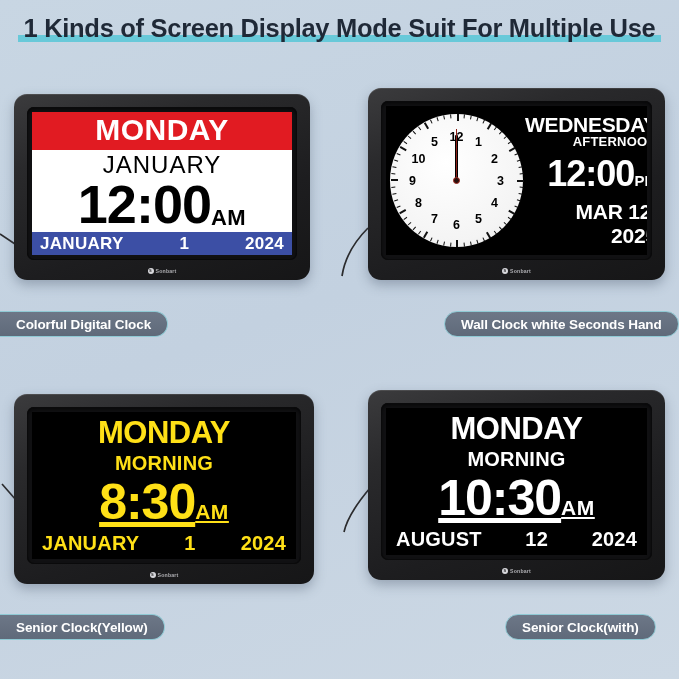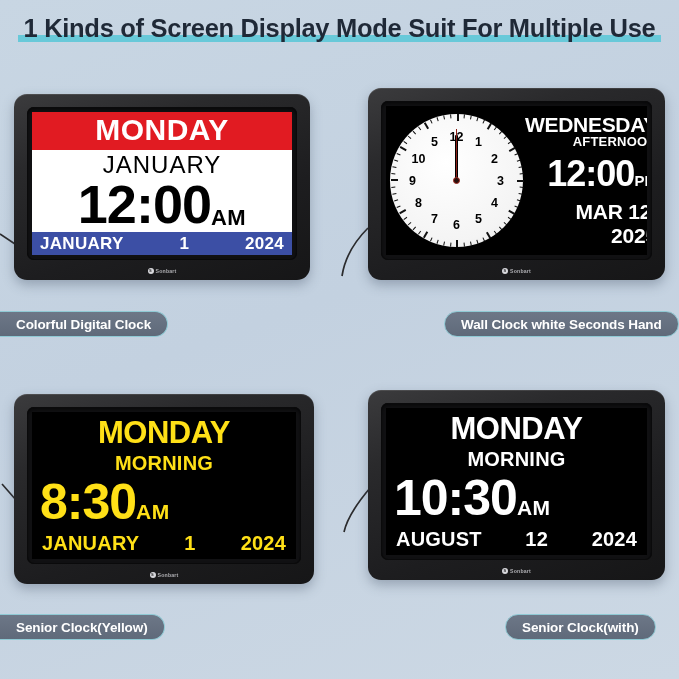--- a/index.html
+++ b/index.html
@@ -129,21 +129,21 @@
   .c2-time { font-size: 36px; font-weight: bold; letter-spacing: -1px; line-height: .95; }
   .c2-mer  { font-size: 15px; font-weight: bold; padding-bottom: 2px; }
   .c2-date { font-size: 21px; font-weight: bold; letter-spacing: -.2px; }
 
   
   #clock3 { left: 14px;  top: 394px; width: 300px; height: 190px; }
   #clock4 { left: 368px; top: 390px; width: 297px; height: 190px; }
   .sr-screen { padding: 5px 8px 4px; justify-content: space-between; }
   .sr-dow  { text-align: center; font-size: 31px; font-weight: bold; letter-spacing: -.5px; line-height: 1.05; }
   .sr-part { text-align: center; font-size: 20px; font-weight: bold; letter-spacing: .2px; line-height: 1.05; margin-top: -2px; }
-  .sr-timerow { display: flex; align-items: flex-end; justify-content: flex-start; }
+  .sr-timerow { display: flex; align-items: flex-end; justify-content: center; text-decoration: underline; }
   .sr-time { font-size: 50px; font-weight: bold; letter-spacing: -1px; line-height: .95; }
   .sr-mer  { font-size: 21px; font-weight: bold; padding-bottom: 3px; letter-spacing: .5px; }
   .sr-date { display: flex; justify-content: space-between; align-items: baseline;
              font-size: 20px; font-weight: bold; padding: 0 2px; letter-spacing: .2px; }
   .yellow { color: #ffe017; }
   .white  { color: #ffffff; }
 
   
   .pill {
     position: absolute; height: 26px; display: flex; align-items: center;

